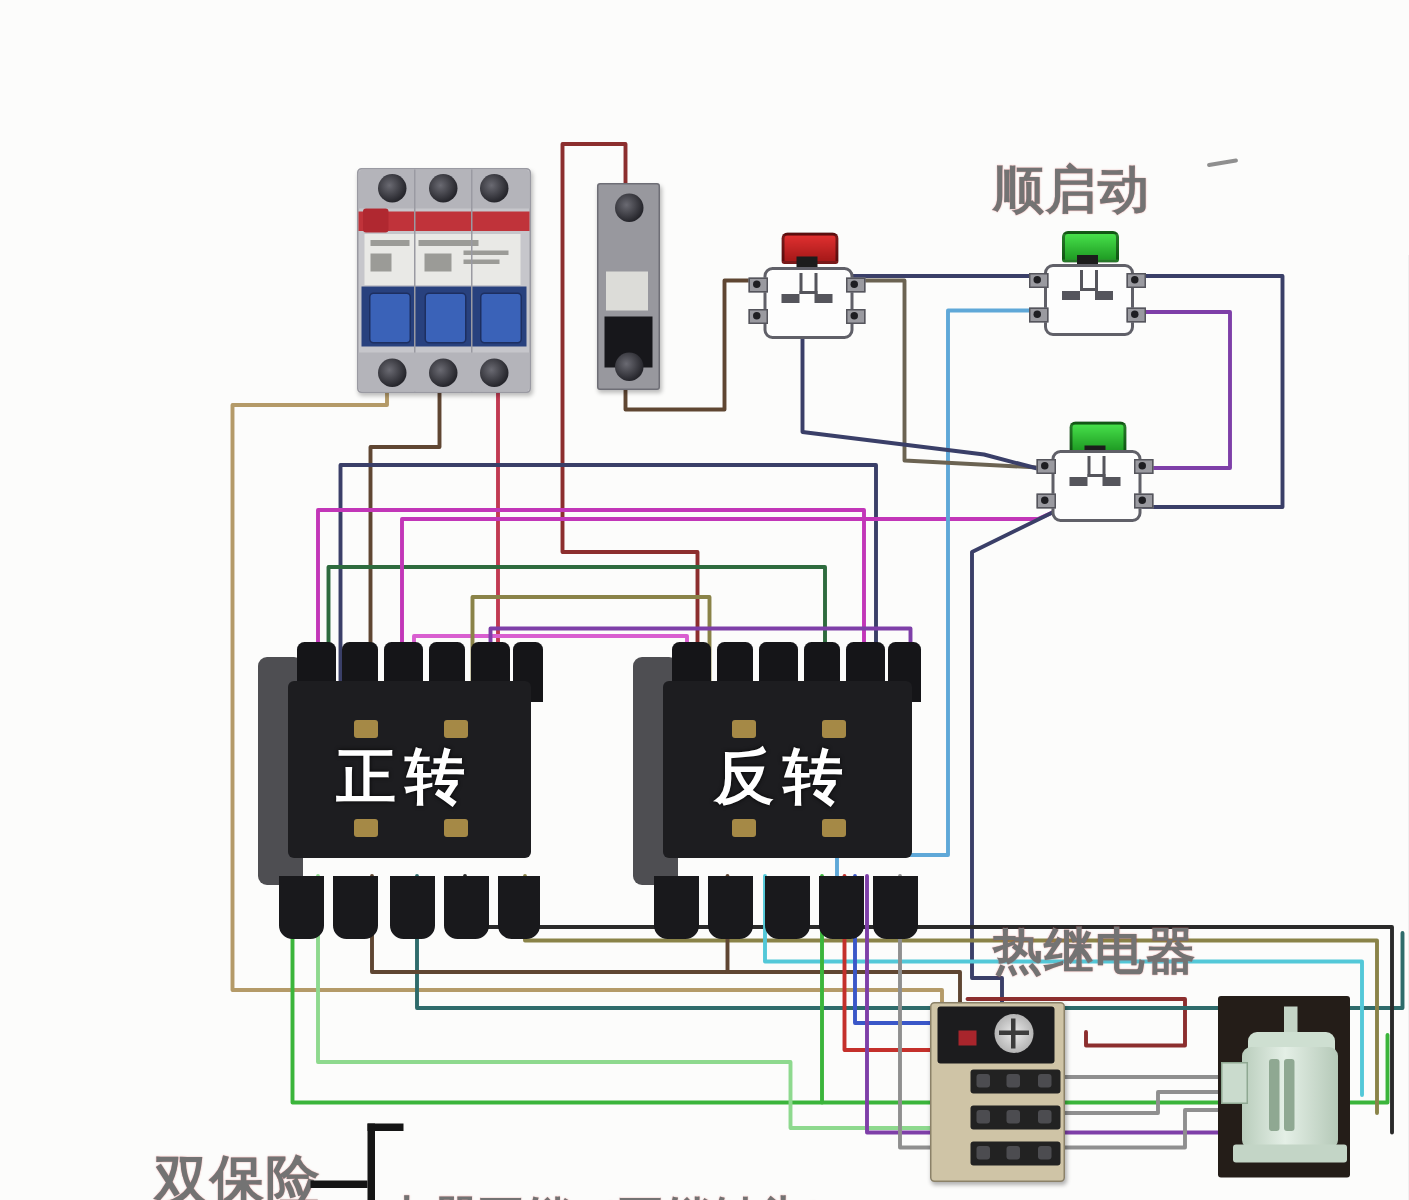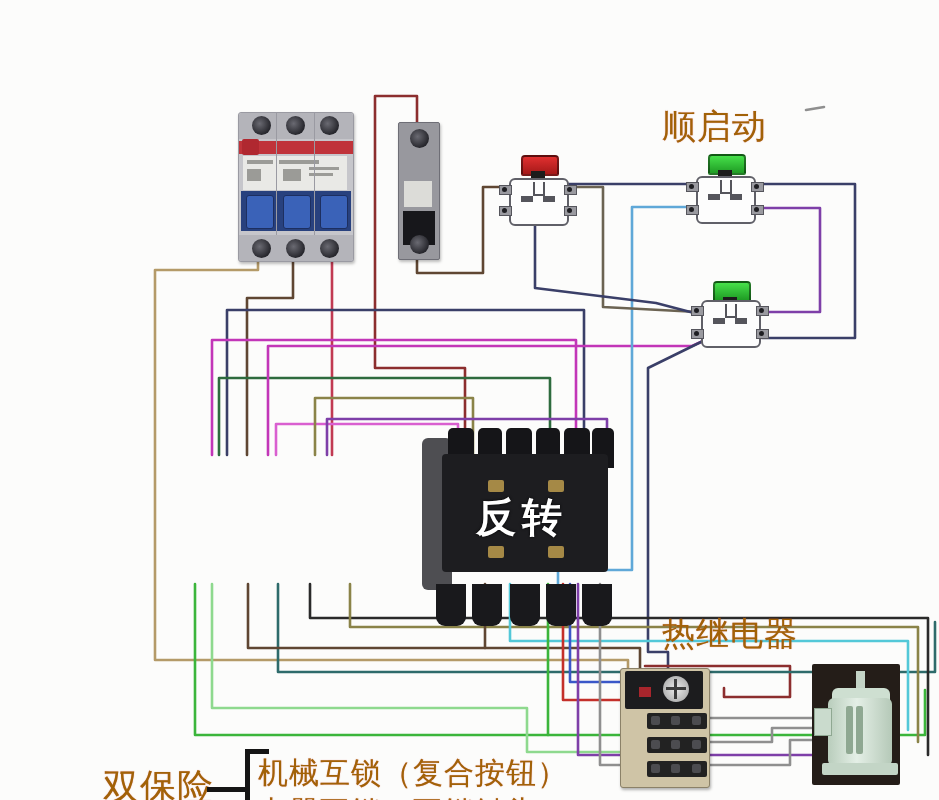--- a/index.html
+++ b/index.html
@@ -2,21 +2,21 @@
 <html><head>
 <meta charset="utf-8">
 <style>
   html,body{margin:0;padding:0;background:#e8e8e8;}
   .canvas{position:relative;width:939px;height:800px;background:#fcfcfb;overflow:hidden;
           font-family:"Liberation Sans",sans-serif;}
   .abs{position:absolute;}
   #wires{position:absolute;left:0;top:0;width:939px;height:800px;z-index:1;}
   .comp{z-index:2;}
   
-  .redlab{color:#a16207;font-weight:normal;z-index:3;
+  .redlab{color:#737373;font-weight:bold;z-index:3;
           text-shadow:0 0 1px rgba(207,45,45,.55);letter-spacing:1px;white-space:nowrap;}
   
   .breaker{left:238px;top:112px;width:114px;height:148px;background:#c6c6cb;
            border:1px solid #9a9aa2;border-radius:3px;box-shadow:1px 2px 3px rgba(0,0,0,.25);}
   .bk-top,.bk-bot{position:absolute;left:0;width:100%;height:26px;background:#b4b4ba;}
   .bk-top{top:0;border-radius:3px 3px 0 0;}
   .bk-bot{bottom:0;border-radius:0 0 3px 3px;}
   .term{position:absolute;width:19px;height:19px;border-radius:50%;
         background:radial-gradient(circle at 40% 40%,#6a6a72,#26262c 70%);}
   .bk-red{position:absolute;left:0;top:28px;width:100%;height:13px;background:#c0333a;}
@@ -188,20 +188,40 @@
   <div class="abs comp pbody" style="left:701px;top:300px;">
     <div class="plg" style="left:22px;top:2px;width:8px;height:12px;border-top:none;"></div>
     <div class="plg" style="left:10px;top:16px;width:12px;height:6px;border:none;background:#55555c;"></div>
     <div class="plg" style="left:32px;top:16px;width:12px;height:6px;border:none;background:#55555c;"></div>
     <div class="lug" style="left:-12px;top:4px;"></div>
     <div class="lug" style="left:53px;top:4px;"></div>
     <div class="lug" style="left:-12px;top:27px;"></div>
     <div class="lug" style="left:53px;top:27px;"></div>
   </div>
 
+  <div class="abs ctr" style="left:178px;top:428px;width:184px;">
+    <div class="flange" style="left:-6px;"></div>
+    <div class="bump" style="left:20px;width:26px;"></div>
+      <div class="bump" style="left:50px;width:24px;"></div>
+    <div class="bump" style="left:78px;width:26px;"></div>
+      <div class="bump" style="left:108px;width:24px;"></div>
+    <div class="bump" style="left:136px;width:26px;"></div>
+      <div class="bump" style="left:164px;width:20px;"></div>
+    <div class="body"></div>
+    <div class="gold" style="left:58px;top:52px;"></div>
+    <div class="gold" style="left:118px;top:52px;"></div>
+    <div class="gold" style="left:58px;top:118px;"></div>
+    <div class="gold" style="left:118px;top:118px;"></div>
+    <div class="lbl" style="top:62px;">正转</div>
+    <div class="lobe" style="left:8px;width:30px;"></div>
+      <div class="lobe" style="left:44px;width:30px;"></div>
+    <div class="lobe" style="left:82px;width:30px;"></div>
+      <div class="lobe" style="left:118px;width:30px;"></div>
+    <div class="lobe" style="left:154px;width:28px;"></div>
+  </div>
 
   <div class="abs redlab" style="left:662px;top:612px;font-size:33px;">热继电器</div>
 
   <div class="abs ctr" style="left:428px;top:428px;width:188px;">
     <div class="flange" style="left:-6px;"></div>
     <div class="bump" style="left:20px;width:26px;"></div>
       <div class="bump" style="left:50px;width:24px;"></div>
     <div class="bump" style="left:78px;width:26px;"></div>
       <div class="bump" style="left:108px;width:24px;"></div>
     <div class="bump" style="left:136px;width:26px;"></div>
@@ -247,16 +267,15 @@
       <div class="motor-slot" style="left:28px;"></div>
     </div>
     <div class="motor-junc"></div>
     <div class="motor-base2"></div>
   </div>
 
   <div class="abs redlab" style="left:103px;top:763px;font-size:36px;">双保险</div>
   <div class="abs blk" style="left:207px;top:787px;width:38px;height:5px;"></div>
   <div class="abs blk" style="left:245px;top:749px;width:5px;height:51px;"></div>
   <div class="abs blk" style="left:245px;top:749px;width:24px;height:5px;"></div>
-  <div class="abs redlab" style="left:258px;top:753px;font-size:30px;">机械互锁（复合按钮）</div>
   <div class="abs redlab" style="left:258px;top:792px;font-size:30px;">电器互锁（互锁触头）</div>
 
 </div>
 
 </body></html>

